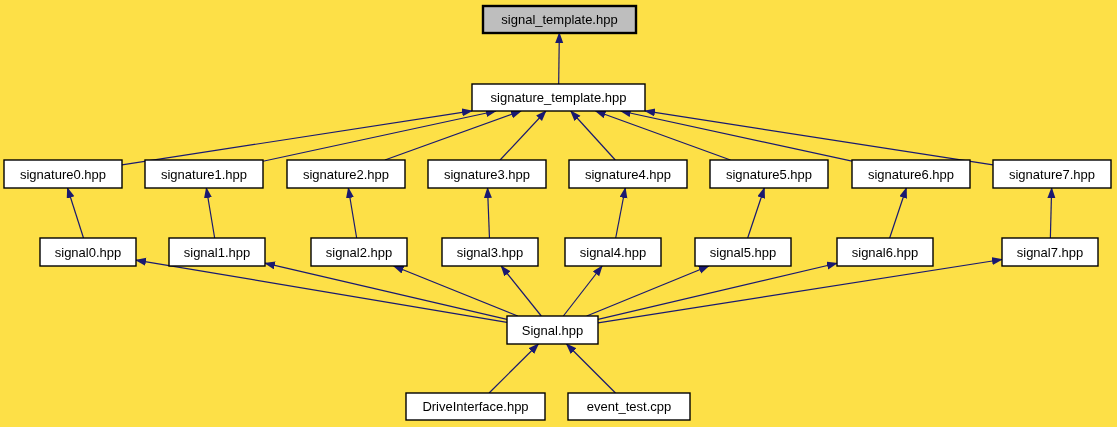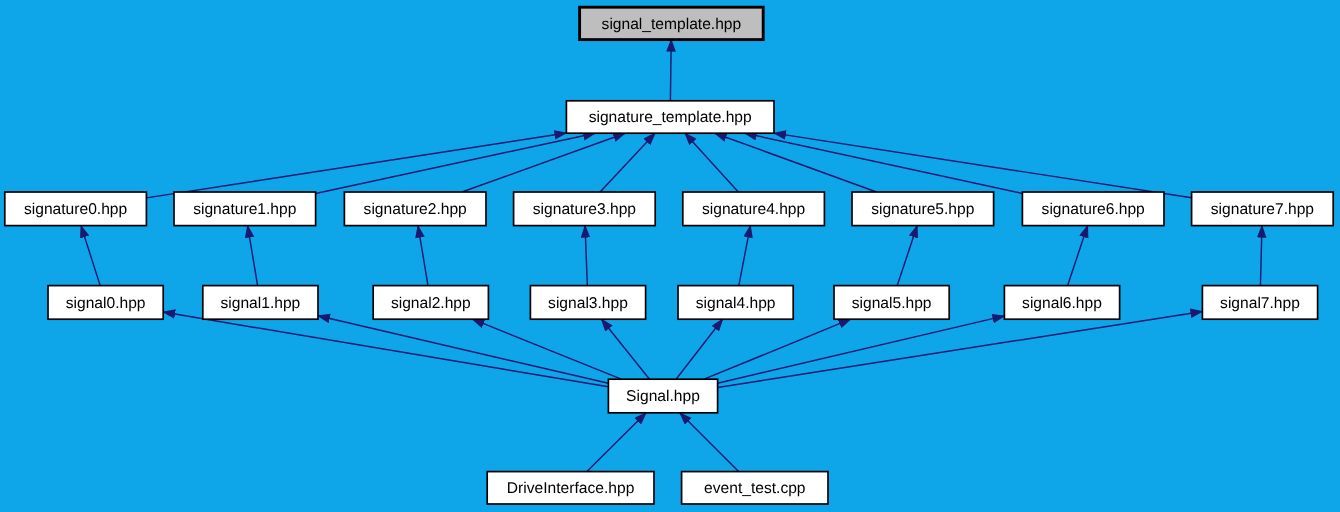--- a/index.html
+++ b/index.html
@@ -5,21 +5,21 @@
   html, body {
     margin: 0;
     padding: 0;
     background: #ffffff;
     font-family: "Liberation Sans", sans-serif;
   }
   .graph-wrap {
     position: relative;
     width: 1117px;
     height: 427px;
-    background: #0ea5e9;
+    background: #fde047;
     overflow: hidden;
   }
   svg { display: block; }
   .node-label {
     font-family: "Liberation Sans", sans-serif;
     font-size: 13px;
     fill: #000000;
   }
   .node-rect { fill: #ffffff; stroke: #000000; stroke-width: 1.4px; }
   .node-rect.current { fill: #bebebe; stroke-width: 2.4px; }

